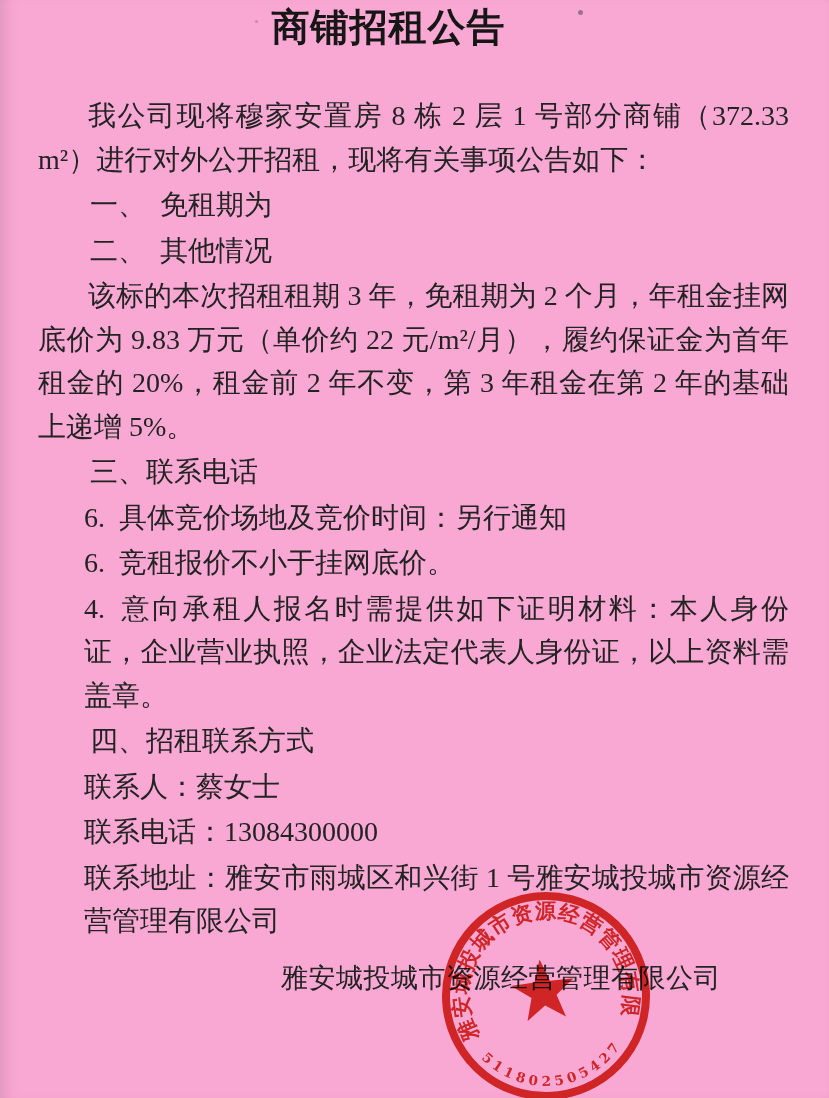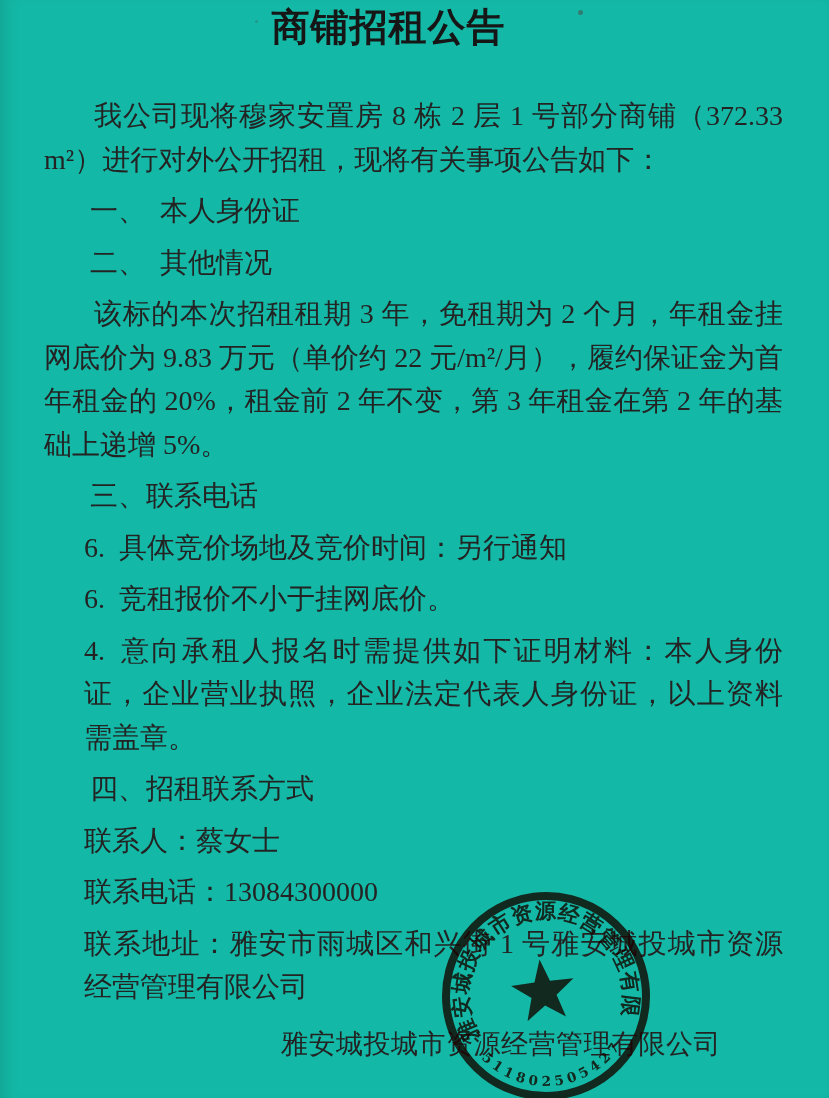--- a/index.html
+++ b/index.html
@@ -1,21 +1,21 @@
 <!DOCTYPE html>
 <html><head>
 <meta charset="utf-8">
 <style>
   html,body { margin:0; padding:0; background:#e9e9e7; }
   .page {
     position: relative;
     width: 829px;
     height: 1098px;
     margin: 0 auto;
-    background: #14b8a6;
+    background: #f9a8d4;
     box-shadow: inset 14px 0 16px -10px rgba(0,0,0,0.12), inset -4px 0 8px -6px rgba(0,0,0,0.05);
     font-family: "Liberation Serif", "DejaVu Serif", serif;
     font-size: 28px;
     line-height: 43.5px;
     color: #232323;
     overflow: hidden;
   }
   .title {
     margin: 0;
     padding-top: 5px;
@@ -26,21 +26,21 @@
     line-height: 45px;
     font-weight: 700;
     letter-spacing: 1px;
     color: #161616;
   }
   .body {
     margin-top: 44px;
     padding: 0 38px 0 36px;
     text-align: justify;
   }
-  .body p { margin: 8px; }
+  .body p { margin: 2px; }
   .para { text-indent: 50px; }
   .heading { margin-left: 54px !important; }
   .item, .contact { margin-left: 48px !important; }
   .signature {
     margin-top: 14px;
     text-align: right;
     padding-right: 108px;
     letter-spacing: 0.5px;
     font-size: 27px;
   }
@@ -75,21 +75,21 @@
 </head>
 <body>
 
 <div class="page">
 
   <h1 class="title">商铺招租公告</h1>
 
   <div class="body">
     <p class="para">我公司现将穆家安置房 8 栋 2 层 1 号部分商铺（372.33 m²）进行对外公开招租，现将有关事项公告如下：</p>
 
-    <p class="heading">一、 本人身份证</p>
+    <p class="heading">一、 免租期为</p>
 
     <p class="heading">二、 其他情况</p>
     <p class="para">该标的本次招租租期 3 年，免租期为 2 个月，年租金挂网底价为 9.83 万元（单价约 22 元/m²/月），履约保证金为首年租金的 20%，租金前 2 年不变，第 3 年租金在第 2 年的基础上递增 5%。</p>
 
     <p class="heading">三、联系电话</p>
     <p class="item">6. 具体竞价场地及竞价时间：另行通知</p>
     <p class="item">6. 竞租报价不小于挂网底价。</p>
     <p class="item">4. 意向承租人报名时需提供如下证明材料：本人身份证，企业营业执照，企业法定代表人身份证，以上资料需盖章。</p>
 
     <p class="heading">四、招租联系方式</p>

